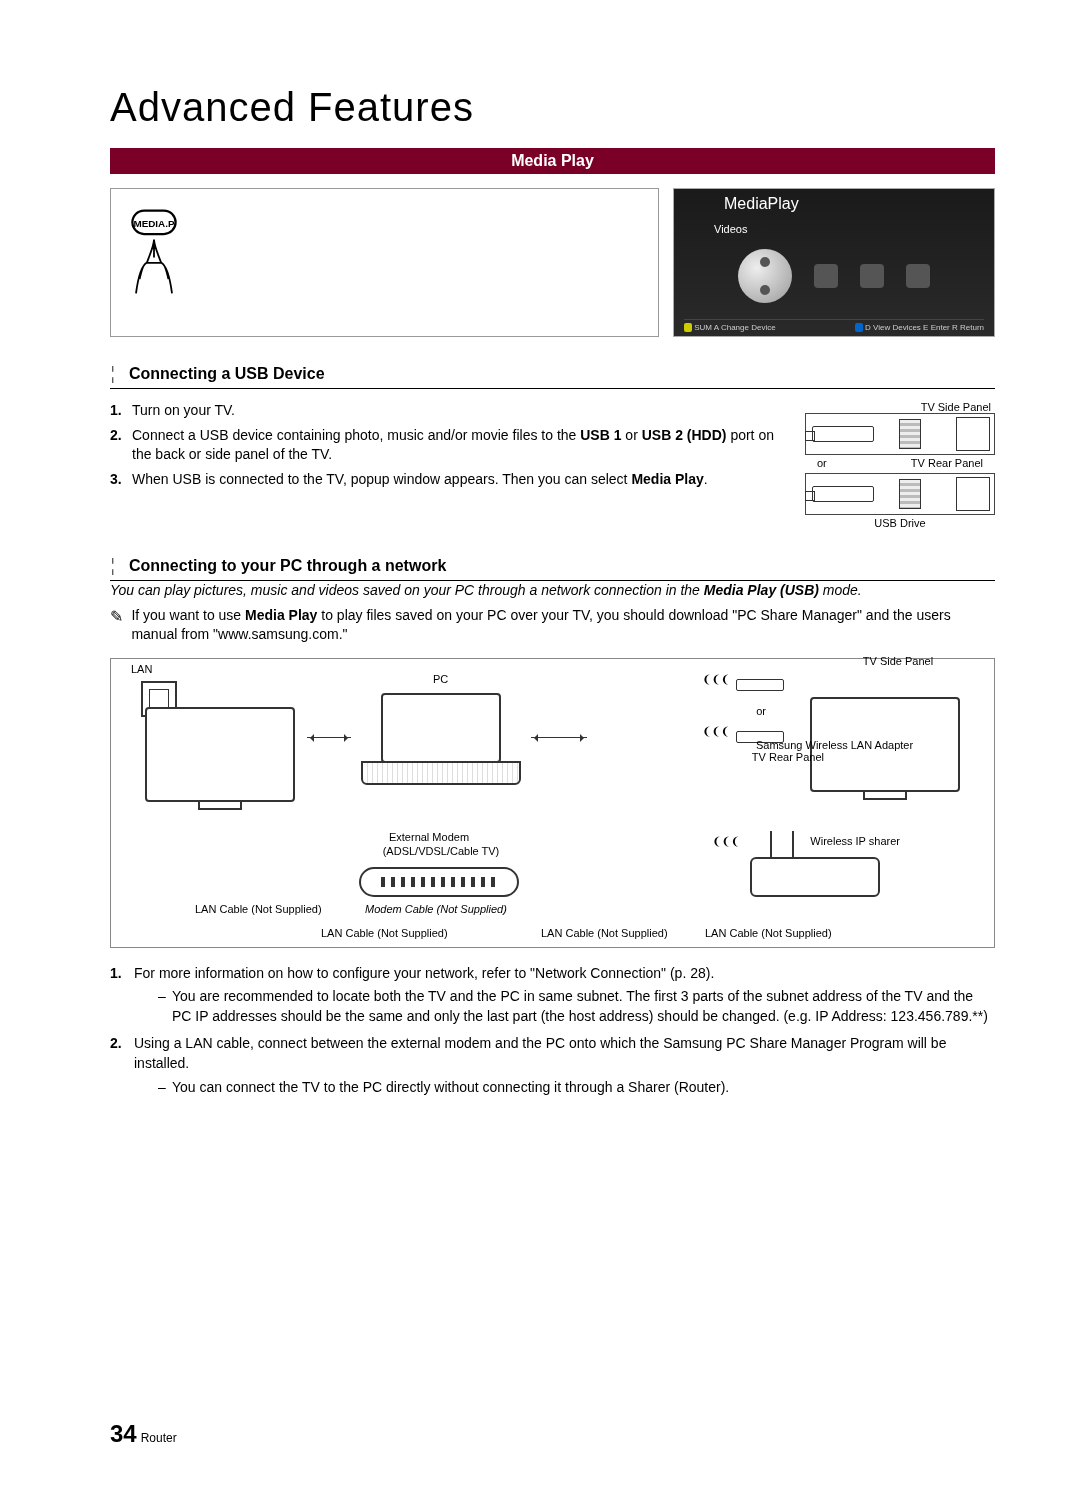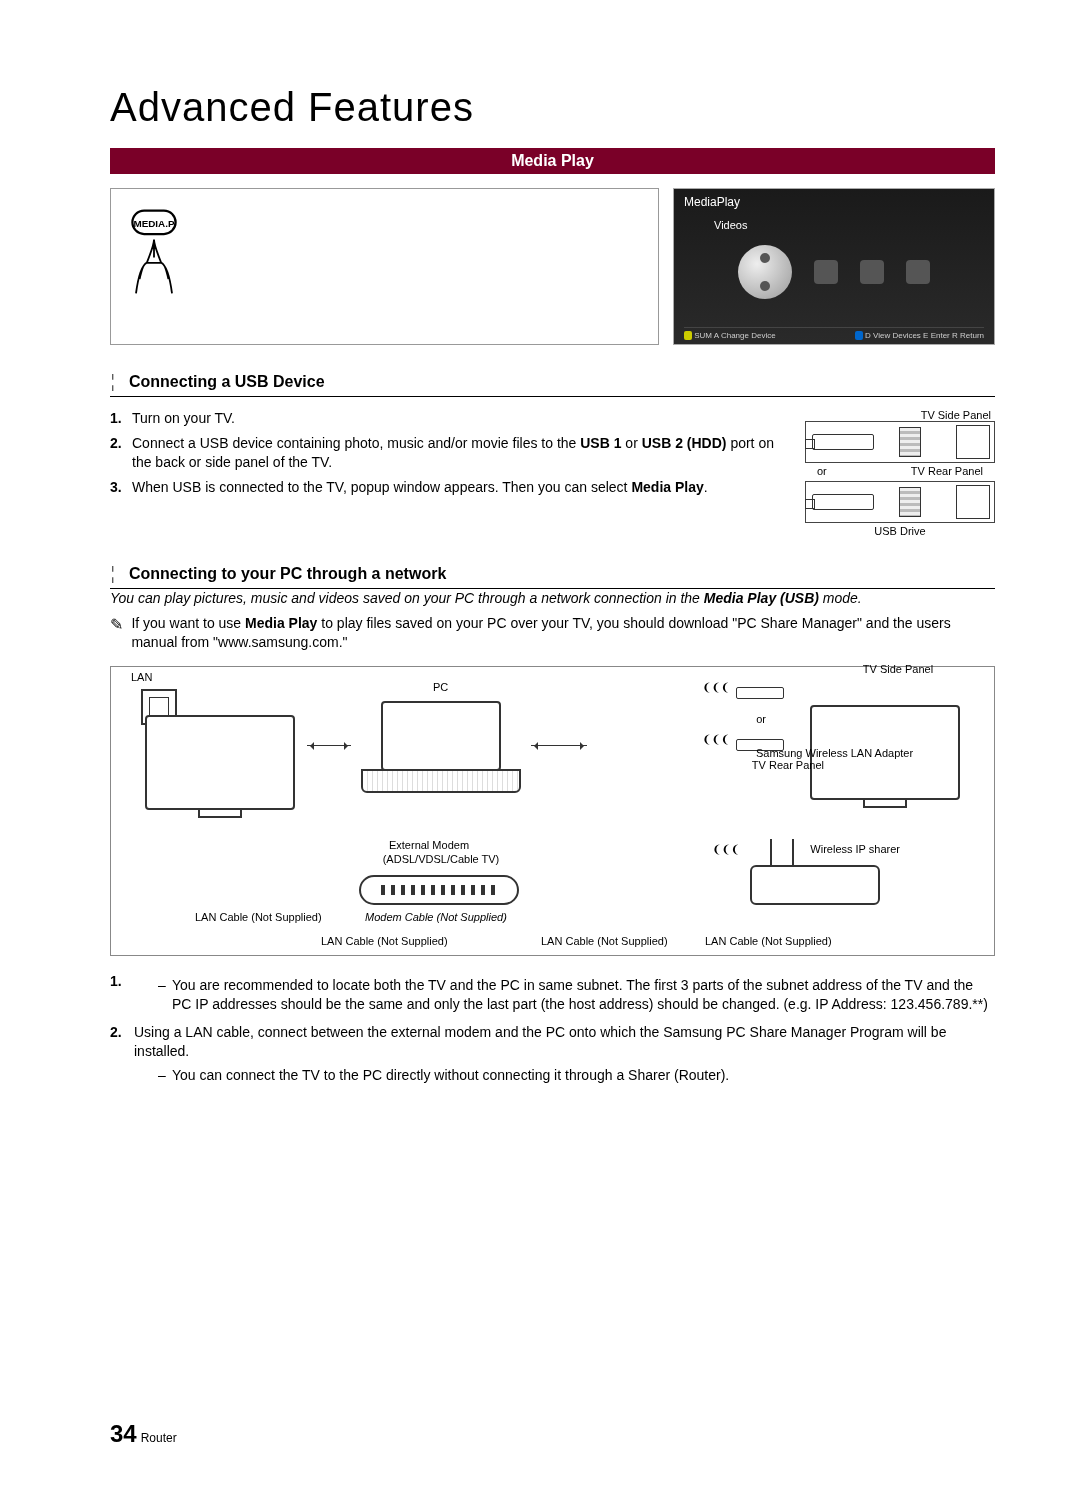--- a/index.html
+++ b/index.html
@@ -51,30 +51,30 @@
   .menu-path .path b { font-weight: bold; }
   .right-box {
     width: 322px;
     border: 1px solid #aaa;
     background: linear-gradient(#1a1a1a,#2a2a2a);
     color: #fff;
     position: relative;
     padding: 6px 10px 4px 10px;
     font-size: 11px;
   }
-  .right-box .mp-title { font-size: 12px; margin-bottom: 10px; }
+  .right-box .mp-title { font-size: 16px; margin-bottom: 10px; margin-left: 40px; }
   .right-box .videos { margin-left: 30px; margin-bottom: 6px; }
   .right-box .icons-row { display:flex; justify-content:center; gap:22px; align-items:center; height:70px;}
   .right-box .icons-row .reel { width:54px; height:54px; border-radius:50%; background: radial-gradient(circle at 35% 35%, #eee, #999); position:relative;}
   .right-box .icons-row .reel::before,
   .right-box .icons-row .reel::after { content:""; position:absolute; background:#555; border-radius:50%; width:10px; height:10px;}
   .right-box .icons-row .reel::before{ top:8px; left:22px;}
   .right-box .icons-row .reel::after{ bottom:8px; left:22px;}
   .right-box .small-ic { width:24px; height:24px; background:#555; border-radius:4px;}
-  .right-box .bottom-bar { display:flex; justify-content:space-between; font-size:8px; color:#ccc; border-top:1px solid #444; padding-top:3px; margin-top:20px;}
+  .right-box .bottom-bar { display:flex; justify-content:space-between; font-size:8px; color:#ccc; border-top:1px solid #444; padding-top:3px; margin-top:8px;}
   .bottom-bar span b.y{ background:#cc0; color:#000; padding:0 3px; border-radius:2px; margin-right:2px;}
   .bottom-bar span b.b{ background:#06c; color:#fff; padding:0 3px; border-radius:2px; margin-right:2px;}
 
   .section-head {
     display:flex; align-items:baseline; gap:14px;
     font-size: 16px; font-weight:bold;
     border-bottom: 1px solid #000;
     padding-bottom: 4px;
     margin-top: 26px;
   }
@@ -259,20 +259,21 @@
   <div class="label" style="left:254px;top:244px;font-style:italic;">Modem Cable (Not Supplied)</div>
   <div class="label" style="left:210px;top:268px;">LAN Cable (Not Supplied)</div>
   <div class="label" style="left:430px;top:268px;">LAN Cable (Not Supplied)</div>
   <div class="label" style="left:594px;top:268px;">LAN Cable (Not Supplied)</div>
 </div>
 
 <ol class="num-list">
   <li>
     <span class="num">1.</span>
     <div>
+      <span>For more information on how to configure your network, refer to "Network Connection" (p. 28).</span>
       <div class="sub">
           <span class="dash">–</span>
           <span>You are recommended to locate both the TV and the PC in same subnet. The first 3 parts of the subnet address of the TV and the PC IP addresses should be the same and only the last part (the host address) should be changed. (e.g. IP Address: 123.456.789.**)</span>
         </div>
     </div>
   </li>
   <li>
     <span class="num">2.</span>
     <div>
       <span>Using a LAN cable, connect between the external modem and the PC onto which the Samsung PC Share Manager Program will be installed.</span>

